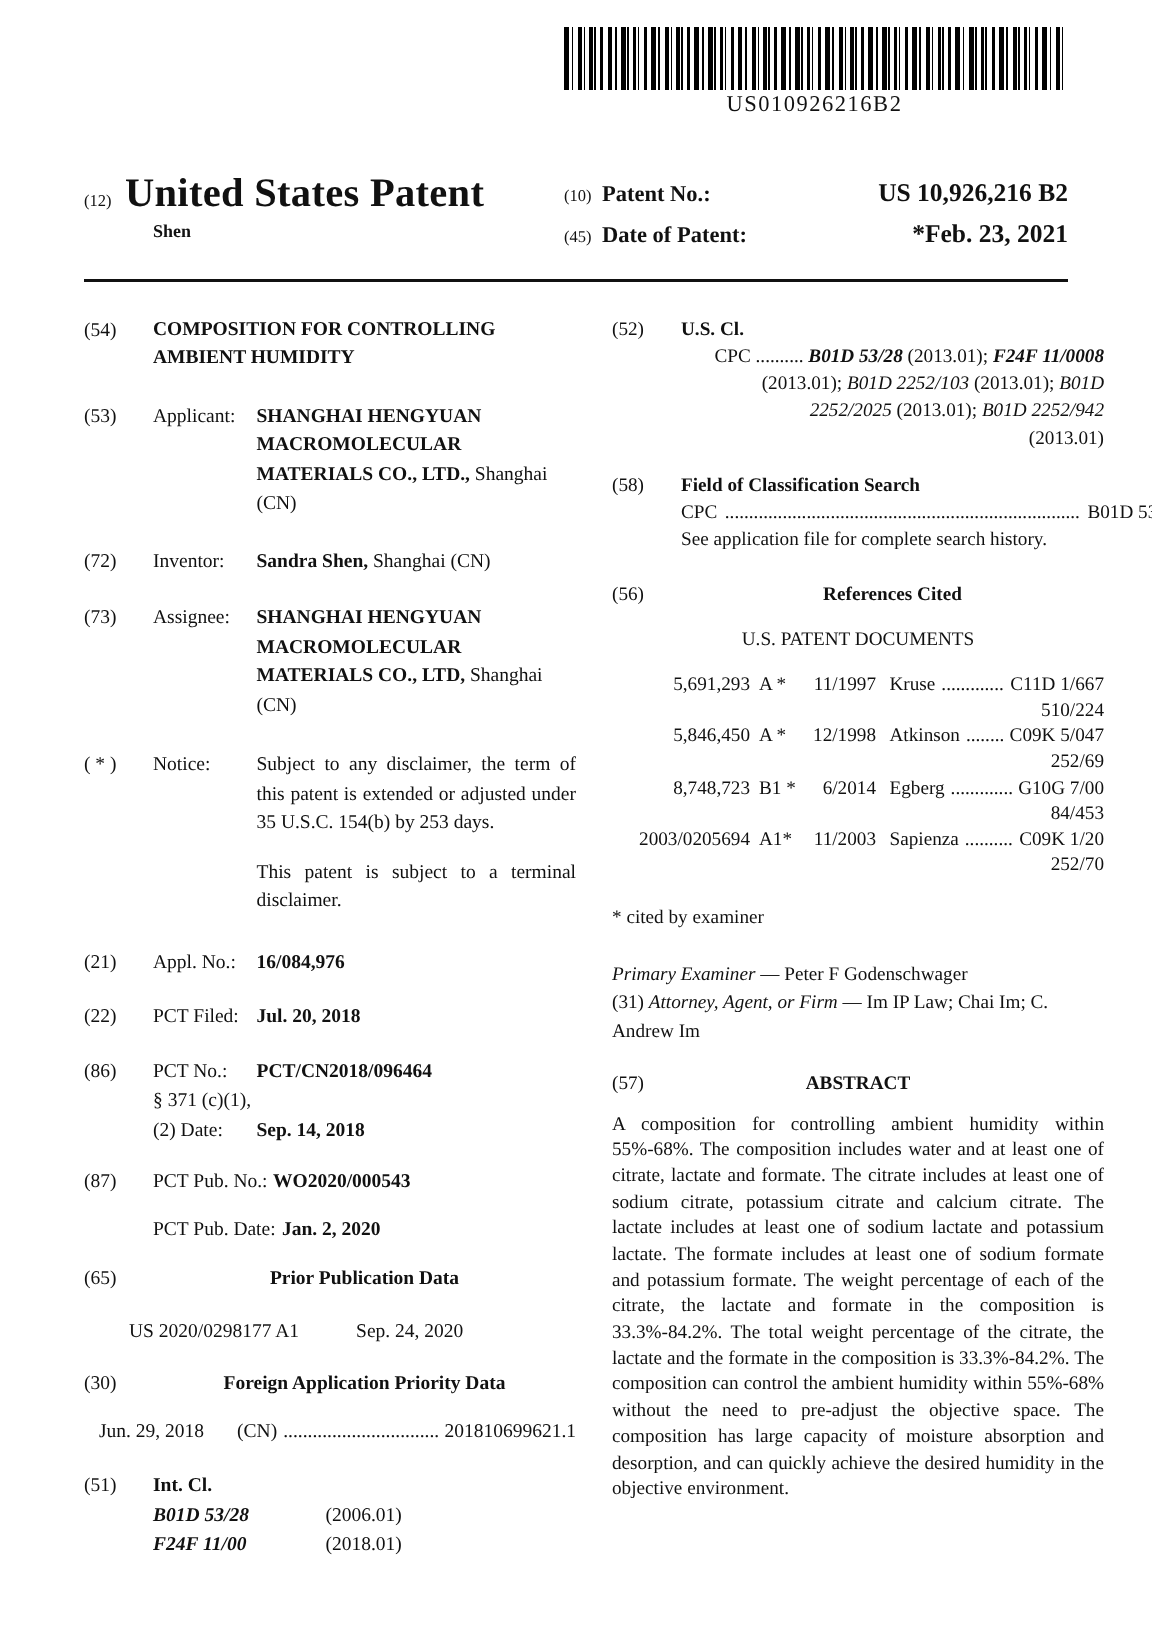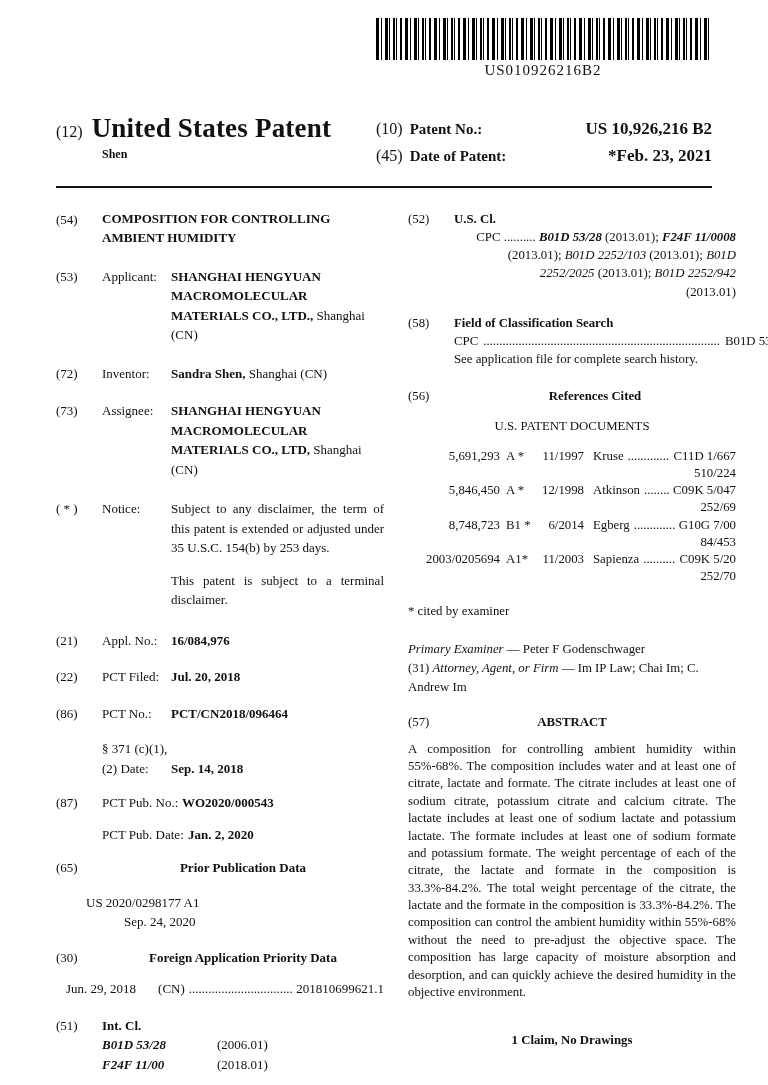--- a/index.html
+++ b/index.html
@@ -29,21 +29,21 @@
       #000 9px, #000 12px, #fff 12px, #fff 13px,
       #000 13px, #000 14px, #fff 14px, #fff 17px,
       #000 17px, #000 19px, #fff 19px, #fff 20px,
       #000 20px, #000 21px, #fff 21px, #fff 24px,
       #000 24px, #000 26px, #fff 26px, #fff 29px);
   }
   .barcode-text { font-size: 15px; letter-spacing: 1px; margin-top: 2px; }
 
   
   .header { display: flex; justify-content: space-between; margin-top: 34px; }
-  .refnum { font-size: 16px; color: #111; }
+  .refnum { font-size: 11px; color: #111; }
   .title-row { display: flex; align-items: baseline; }
   .doc-title { font-size: 27px; font-weight: bold; margin-left: 9px; letter-spacing: 0.2px; }
   .inventor-surname { font-size: 12px; font-weight: bold; margin-left: 46px; margin-top: 3px; }
   .header-right { width: 336px; padding-top: 6px; }
   .hr-row { display: flex; align-items: baseline; margin-bottom: 7px; }
   .hr-label { font-size: 15px; font-weight: bold; margin-left: 7px; }
   .hr-value { font-size: 17px; font-weight: bold; margin-left: auto; }
 
   .rule { border: none; border-top: 2px solid #111; margin-top: 13px; }
 
@@ -64,21 +64,21 @@
   .kv-label-w { width: 80px; flex-shrink: 0; }
   .kv-value { flex: 1; }
   .just { text-align: justify; }
   .center { text-align: center; }
   .mt10 { margin-top: 10px; }
 
   
   .patent-title { font-weight: bold; line-height: 1.45; padding-right: 30px; }
 
   
-  .pub-row { display: flex; padding-left: 30px; margin-top: 8px; flex-direction: column; }
+  .pub-row { display: flex; padding-left: 30px; margin-top: 8px; }
   .pub-date { margin-left: 38px; }
   .foreign-row { display: flex; margin-top: 12px; padding-left: 10px; white-space: nowrap; }
   .foreign-country { margin-left: 22px; }
   .foreign-dots { overflow: hidden; flex: 1; margin: 0 4px; white-space: nowrap; }
   .intcl-row { display: flex; }
   .intcl-code { width: 115px; flex-shrink: 0; }
 
   
   .cpc-line  { white-space: nowrap; text-align: right; }
   .cpc-right { text-align: right; white-space: nowrap; }
@@ -200,21 +200,21 @@
         </div>
       </div>
 
       <div class="sec" style="margin-bottom:15px">
         <span class="sec-num">(86)</span>
         <div class="sec-body">
           <div class="kv">
             <span class="kv-label">PCT No.:</span>
             <span class="kv-value b">PCT/CN2018/096464</span>
           </div>
-          <div style="margin-top:16px">§ 371 (c)(1),</div>
+          <div style="margin-top:0">§ 371 (c)(1),</div>
           <div class="kv">
             <span class="kv-label">(2) Date:</span>
             <span class="kv-value b">Sep. 14, 2018</span>
           </div>
         </div>
       </div>
 
       <div class="sec" style="margin-bottom:14px">
         <span class="sec-num">(87)</span>
         <div class="sec-body">
@@ -341,34 +341,33 @@
         </div>
         <div class="ref-code2">84/453</div>
 
         <div class="ref-row">
           <span class="ref-num">2003/0205694</span>
           <span class="ref-kind">A1*</span>
           <span class="ref-date">11/2003</span>
           <span class="ref-rest">
               <span>Sapienza</span>
               <span class="ref-dots">.................</span>
-              <span class="ref-code">C09K 5/20</span>
+              <span class="ref-code">C09K 1/20</span>
             </span>
         </div>
         <div class="ref-code2">252/70</div>
       </div>
 
       <div class="cited-note">* cited by examiner</div>
 
       <div class="examiner-line"><span class="i">Primary Examiner</span><span> — Peter F Godenschwager</span></div>
       <div class="examiner-line"><span>(31) </span><span class="i">Attorney, Agent, or Firm</span><span> — Im IP Law; Chai Im; C. Andrew Im</span></div>
 
       <div class="abstract-head">
         <span class="sec-num">(57)</span>
         <span class="hd">ABSTRACT</span>
       </div>
       <div class="abstract-text">A composition for controlling ambient humidity within 55%-68%. The composition includes water and at least one of citrate, lactate and formate. The citrate includes at least one of sodium citrate, potassium citrate and calcium citrate. The lactate includes at least one of sodium lactate and potassium lactate. The formate includes at least one of sodium formate and potassium formate. The weight percentage of each of the citrate, the lactate and formate in the composition is 33.3%-84.2%. The total weight percentage of the citrate, the lactate and the formate in the composition is 33.3%-84.2%. The composition can control the ambient humidity within 55%-68% without the need to pre-adjust the objective space. The composition has large capacity of moisture absorption and desorption, and can quickly achieve the desired humidity in the objective environment.</div>
 
-      <div class="claims-note">1 Claim, No Drawings</div>
 
     </div>
   </div>
 </div>
 
 </body></html>

